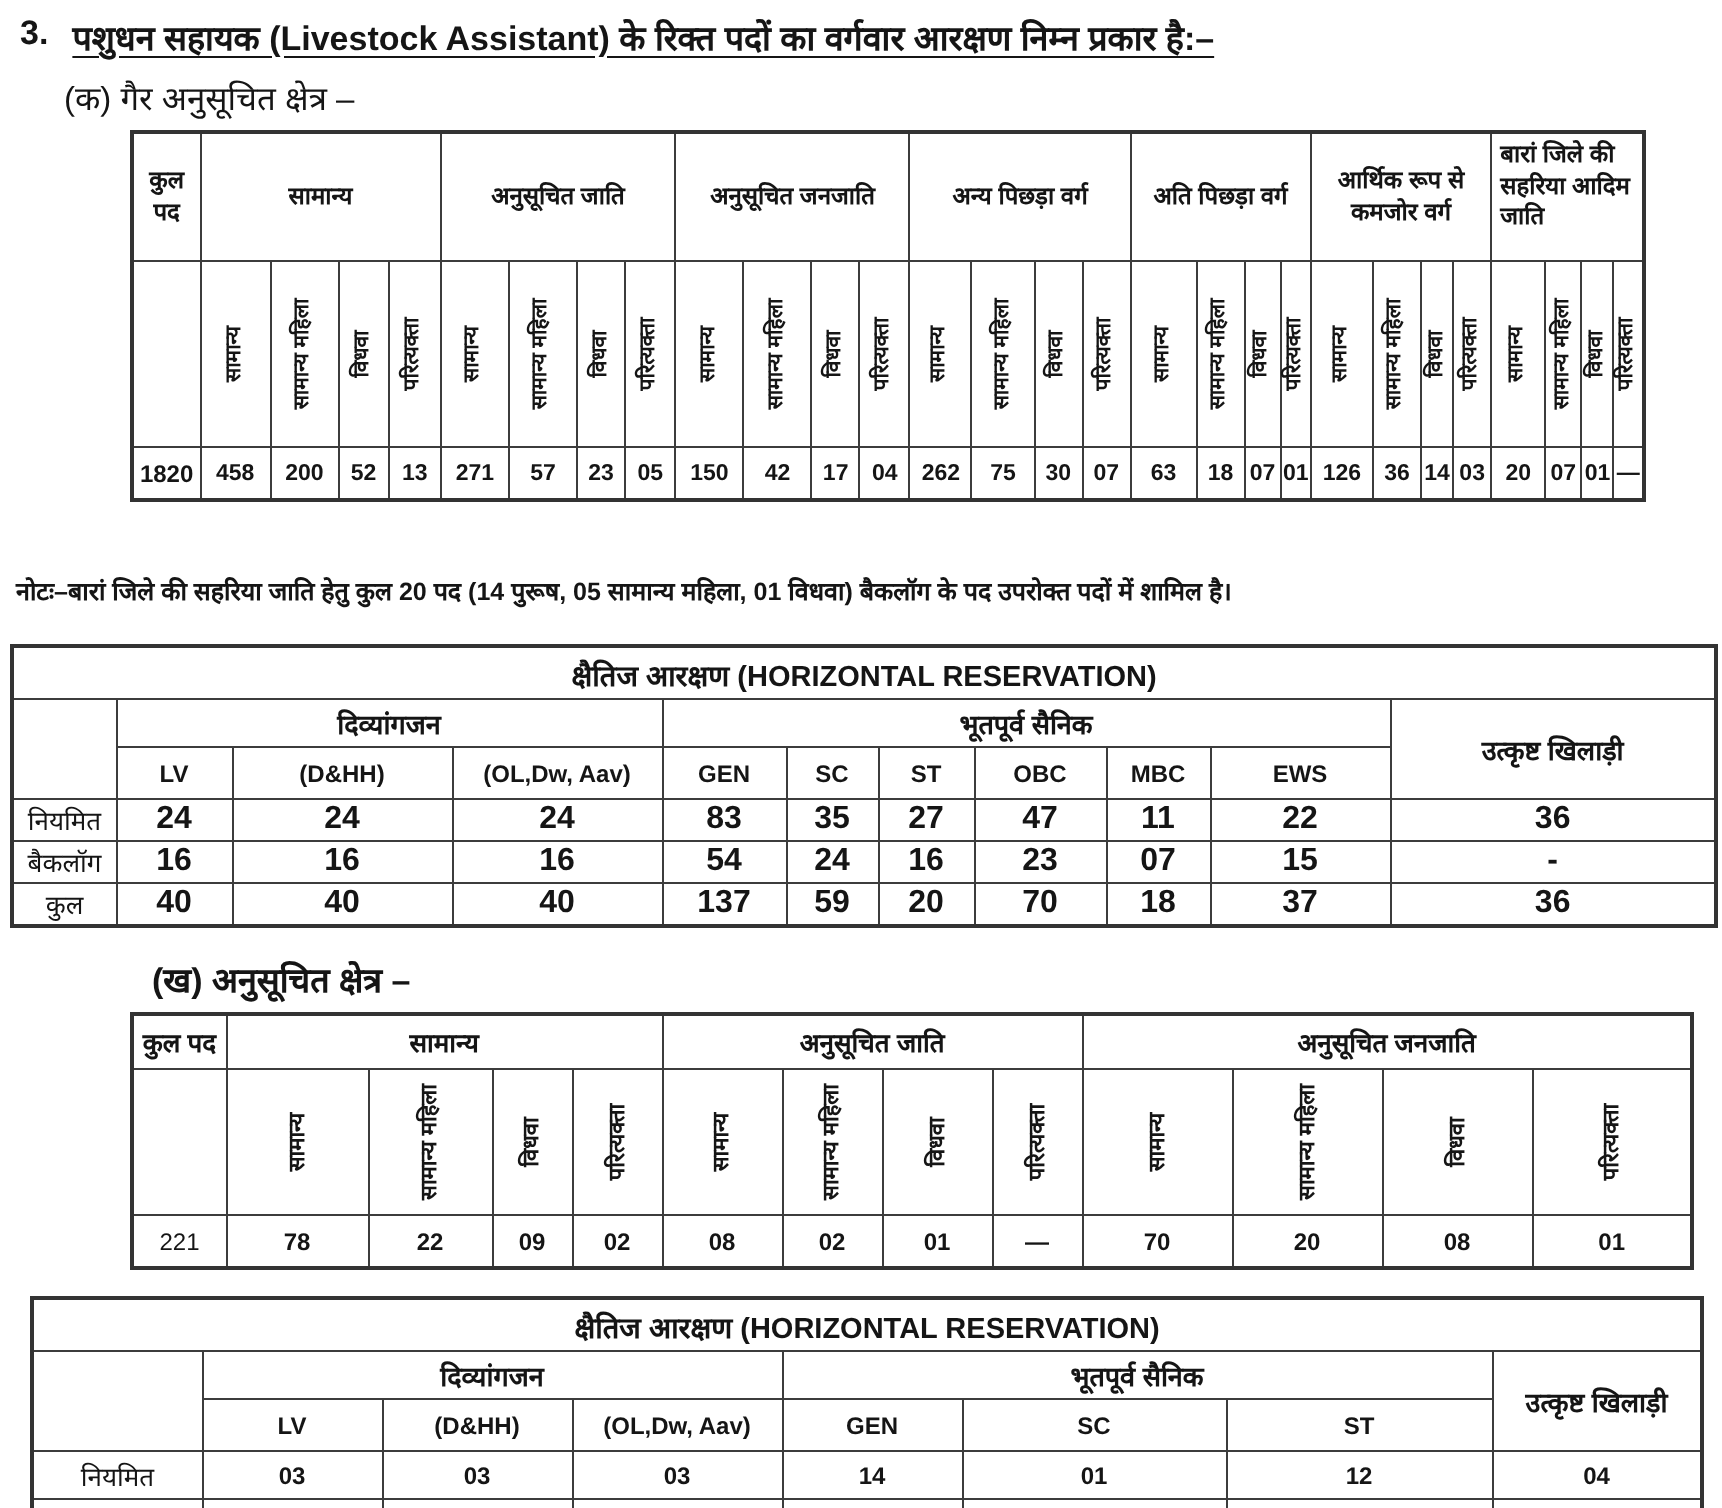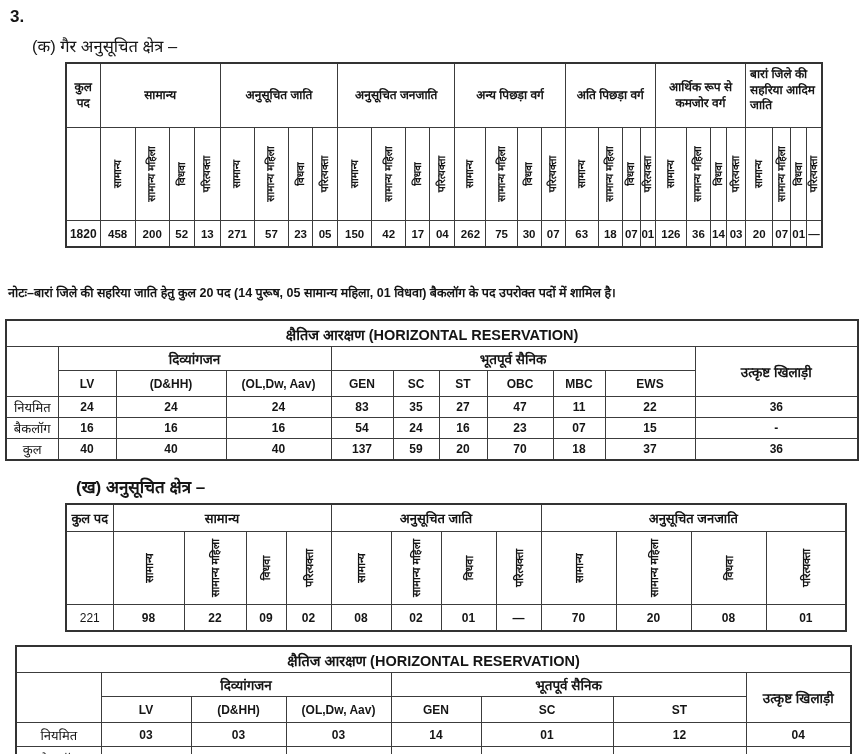--- a/index.html
+++ b/index.html
@@ -33,39 +33,40 @@
   .t1 .vals td{height:25px;font-size:11.5px;font-weight:700;}
   .t1 .vals td:first-child{font-weight:700;font-size:12px;}
 
   
   .t2{width:852px;margin:18px 0 0 5px;border:2px solid #333;}
   .t4{width:835px;margin:13px 0 0 15px;border:2px solid #333;}
   .t2 .title th,.t4 .title th{height:25px;font-size:14.5px;font-weight:700;}
   .t2 .grp th,.t4 .grp th{height:23px;font-size:13.5px;font-weight:700;margin-left:30px;}
   .t2 td.subh,.t4 td.subh{height:25px;font-size:12px;font-weight:700;}
   .t2 .drow th.rlabel,.t4 .drow th.rlabel{font-weight:400;font-size:13px;}
-  .t2 .drow td{height:20px;font-size:12px;font-weight:600;}
+  .t2 .drow td{height:20px;font-size:16px;font-weight:600;}
   .t4 .drow td{height:23px;font-size:12px;font-weight:600;}
   th.excol{font-size:13px;font-weight:700;}
 
   
   .t3{width:780px;margin:3px 0 0 65px;border:2px solid #333;}
   .t3 .grp th{height:26px;font-size:13px;font-weight:700;}
   .t3 td.vcell{height:72px;}
   .t3 td.vcell .cv{width:66px;font-size:11px;}
   .t3 .vals td{height:25px;font-size:12px;font-weight:600;}
   .t3 .vals td:first-child{font-weight:400;margin-left:16px;}
 </style>
 </head>
 <body>
 
 <div class="doc">
 
   <div class="h1">
     <span class="hnum">3.</span>
+    <span class="htext">पशुधन सहायक (Livestock Assistant) के रिक्त पदों का वर्गवार आरक्षण निम्न प्रकार है:–</span>
   </div>
 
   <div class="h2a">(क) गैर अनुसूचित क्षेत्र –</div>
 
   <table class="t1">
     <colgroup>
       <col style="width:34px">
       <col style="width:35px">
         <col style="width:34px">
         <col style="width:25px">
@@ -365,21 +366,21 @@
           </td>
           <td class="vcell">
             <span class="cv">विधवा</span>
           </td>
           <td class="vcell">
             <span class="cv">परित्यक्ता</span>
           </td>
         </tr>
     <tr class="vals">
           <td class="num"><span class="cv">221</span></td>
-          <td class="num"><span class="cv">98</span></td>
+          <td class="num"><span class="cv">78</span></td>
           <td class="num"><span class="cv">22</span></td>
           <td class="num"><span class="cv">09</span></td>
           <td class="num"><span class="cv">02</span></td>
           <td class="num"><span class="cv">08</span></td>
           <td class="num"><span class="cv">02</span></td>
           <td class="num"><span class="cv">01</span></td>
           <td class="num"><span class="cv">—</span></td>
           <td class="num"><span class="cv">70</span></td>
           <td class="num"><span class="cv">20</span></td>
           <td class="num"><span class="cv">08</span></td>

